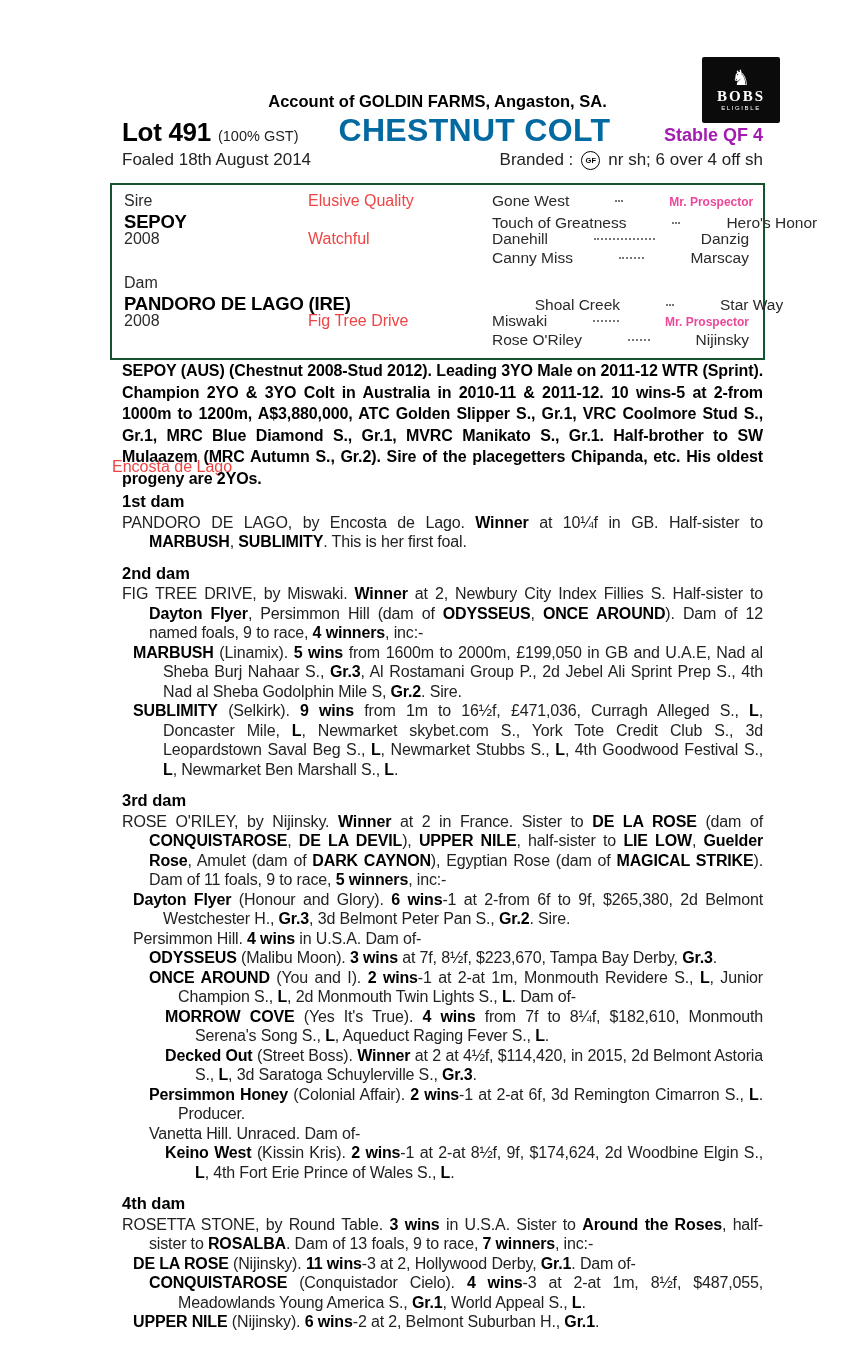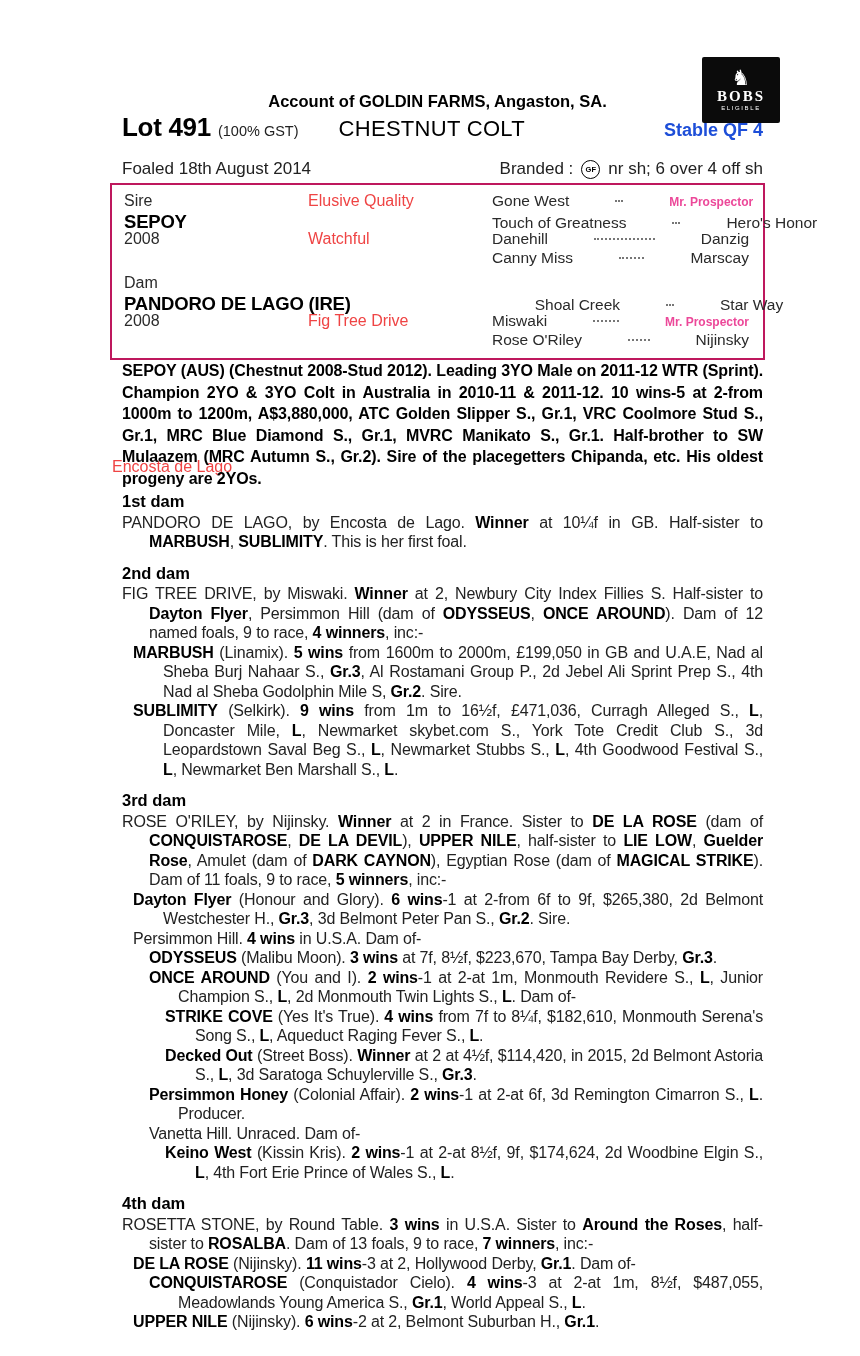--- a/index.html
+++ b/index.html
@@ -14,32 +14,32 @@
         color:#fff;display:flex;flex-direction:column;align-items:center;justify-content:center;border-radius:2px;}
   .logo-horse{font-size:21px;line-height:20px;color:#fff;}
   .logo-name{font-family:"Liberation Serif","DejaVu Serif",serif;font-weight:bold;font-size:15px;letter-spacing:2px;line-height:16px;}
   .logo-sub{font-size:6px;letter-spacing:1.6px;line-height:8px;}
 
   .account{position:absolute;top:92px;left:0;width:100%;text-align:center;
            font-weight:bold;font-size:16.5px;color:#000;}
   .lot-line{position:absolute;top:112px;left:12px;right:2px;display:flex;align-items:baseline;}
   .lot-num{font-size:26px;font-weight:800;color:#000;letter-spacing:-0.3px;}
   .gst{font-size:14.5px;color:#222;margin-left:7px;}
-  .colt{font-size:22px;font-weight:400;color:#000000;margin-left:40px;letter-spacing:0.3px;}
-  .stable{margin-left:auto;font-size:18px;font-weight:bold;color:#1d4ed8;}
-  .foaled-line{position:absolute;top:159px;left:12px;right:2px;display:flex;align-items:center;
+  .colt{font-size:32px;font-weight:700;color:#0369a1;margin-left:40px;letter-spacing:0.3px;}
+  .stable{margin-left:auto;font-size:18px;font-weight:bold;color:#a21caf;}
+  .foaled-line{position:absolute;top:150px;left:12px;right:2px;display:flex;align-items:center;
                font-size:17px;color:#222;}
   .branded{margin-left:auto;display:flex;align-items:center;gap:8px;}
   .brand-circle{width:17px;height:17px;border:1.6px solid #000;border-radius:50%;
                 display:inline-flex;align-items:center;justify-content:center;
                 font-size:7.5px;font-weight:bold;color:#000;letter-spacing:0;}
 
   
   .pedigree{position:absolute;top:183px;left:0;width:655px;box-sizing:border-box;
-            border:2px solid #be185d;padding:7px 0 8px;background:#fff;}
+            border:2px solid #14532d;padding:7px 0 8px;background:#fff;}
   .ped-row{display:flex;align-items:baseline;height:19px;}
   .ped-row.gap{margin-top:6px;flex-direction:column;}
   .ped-c1{flex:0 0 184px;padding-left:12px;white-space:nowrap;font-size:16px;color:#2a2a2a;}
   .ped-c2{flex:0 0 184px;white-space:nowrap;font-size:16px;color:#ef4444;}
   .ped-name{font-size:18.5px;font-weight:800;color:#000;letter-spacing:-0.2px;}
   .ped-lead{flex:1;display:flex;align-items:baseline;padding-right:14px;
             font-size:15.5px;color:#2a2a2a;white-space:nowrap;gap:44px;}
   .dots{flex:1;border-bottom:2px dotted #767676;margin:0 2px;position:relative;top:-4px;min-width:8px;}
   .anc-b{font-weight:800;color:#ec4899;font-size:12px;}
 
@@ -180,21 +180,21 @@
         <div class="par lv1"><b>MARBUSH</b> (Linamix). <b>5 wins</b> from 1600m to 2000m, £199,050 in GB and U.A.E, Nad al Sheba Burj Nahaar S., <b>Gr.3</b>, Al Rostamani Group P., 2d Jebel Ali Sprint Prep S., 4th Nad al Sheba Godolphin Mile S, <b>Gr.2</b>. Sire.</div>
         <div class="par lv1"><b>SUBLIMITY</b> (Selkirk). <b>9 wins</b> from 1m to 16½f, £471,036, Curragh Alleged S., <b>L</b>, Doncaster Mile, <b>L</b>, Newmarket skybet.com S., York Tote Credit Club S., 3d Leopardstown Saval Beg S., <b>L</b>, Newmarket Stubbs S., <b>L</b>, 4th Goodwood Festival S., <b>L</b>, Newmarket Ben Marshall S., <b>L</b>.</div>
       </section>
       <section class="dam-section">
         <div class="dam-heading">3rd dam</div>
         <div class="par lv0">ROSE O'RILEY, by Nijinsky. <b>Winner</b> at 2 in France. Sister to <b>DE LA ROSE</b> (dam of <b>CONQUISTAROSE</b>, <b>DE LA DEVIL</b>), <b>UPPER NILE</b>, half-sister to <b>LIE LOW</b>, <b>Guelder Rose</b>, Amulet (dam of <b>DARK CAYNON</b>), Egyptian Rose (dam of <b>MAGICAL STRIKE</b>). Dam of 11 foals, 9 to race, <b>5 winners</b>, inc:-</div>
         <div class="par lv1"><b>Dayton Flyer</b> (Honour and Glory). <b>6 wins</b>-1 at 2-from 6f to 9f, $265,380, 2d Belmont Westchester H., <b>Gr.3</b>, 3d Belmont Peter Pan S., <b>Gr.2</b>. Sire.</div>
         <div class="par lv1">Persimmon Hill. <b>4 wins</b> in U.S.A. Dam of-</div>
         <div class="par lv2"><b>ODYSSEUS</b> (Malibu Moon). <b>3 wins</b> at 7f, 8½f, $223,670, Tampa Bay Derby, <b>Gr.3</b>.</div>
         <div class="par lv2"><b>ONCE AROUND</b> (You and I). <b>2 wins</b>-1 at 2-at 1m, Monmouth Revidere S., <b>L</b>, Junior Champion S., <b>L</b>, 2d Monmouth Twin Lights S., <b>L</b>. Dam of-</div>
-        <div class="par lv3"><b>STRIKE COVE</b> (Yes It's True). <b>4 wins</b> from 7f to 8¼f, $182,610, Monmouth Serena's Song S., <b>L</b>, Aqueduct Raging Fever S., <b>L</b>.</div>
+        <div class="par lv3"><b>MORROW COVE</b> (Yes It's True). <b>4 wins</b> from 7f to 8¼f, $182,610, Monmouth Serena's Song S., <b>L</b>, Aqueduct Raging Fever S., <b>L</b>.</div>
         <div class="par lv3"><b>Decked Out</b> (Street Boss). <b>Winner</b> at 2 at 4½f, $114,420, in 2015, 2d Belmont Astoria S., <b>L</b>, 3d Saratoga Schuylerville S., <b>Gr.3</b>.</div>
         <div class="par lv2"><b>Persimmon Honey</b> (Colonial Affair). <b>2 wins</b>-1 at 2-at 6f, 3d Remington Cimarron S., <b>L</b>. Producer.</div>
         <div class="par lv2">Vanetta Hill. Unraced. Dam of-</div>
         <div class="par lv3"><b>Keino West</b> (Kissin Kris). <b>2 wins</b>-1 at 2-at 8½f, 9f, $174,624, 2d Woodbine Elgin S., <b>L</b>, 4th Fort Erie Prince of Wales S., <b>L</b>.</div>
       </section>
       <section class="dam-section">
         <div class="dam-heading">4th dam</div>
         <div class="par lv0">ROSETTA STONE, by Round Table. <b>3 wins</b> in U.S.A. Sister to <b>Around the Roses</b>, half-sister to <b>ROSALBA</b>. Dam of 13 foals, 9 to race, <b>7 winners</b>, inc:-</div>
         <div class="par lv1"><b>DE LA ROSE</b> (Nijinsky). <b>11 wins</b>-3 at 2, Hollywood Derby, <b>Gr.1</b>. Dam of-</div>
         <div class="par lv2"><b>CONQUISTAROSE</b> (Conquistador Cielo). <b>4 wins</b>-3 at 2-at 1m, 8½f, $487,055, Meadowlands Young America S., <b>Gr.1</b>, World Appeal S., <b>L</b>.</div>

